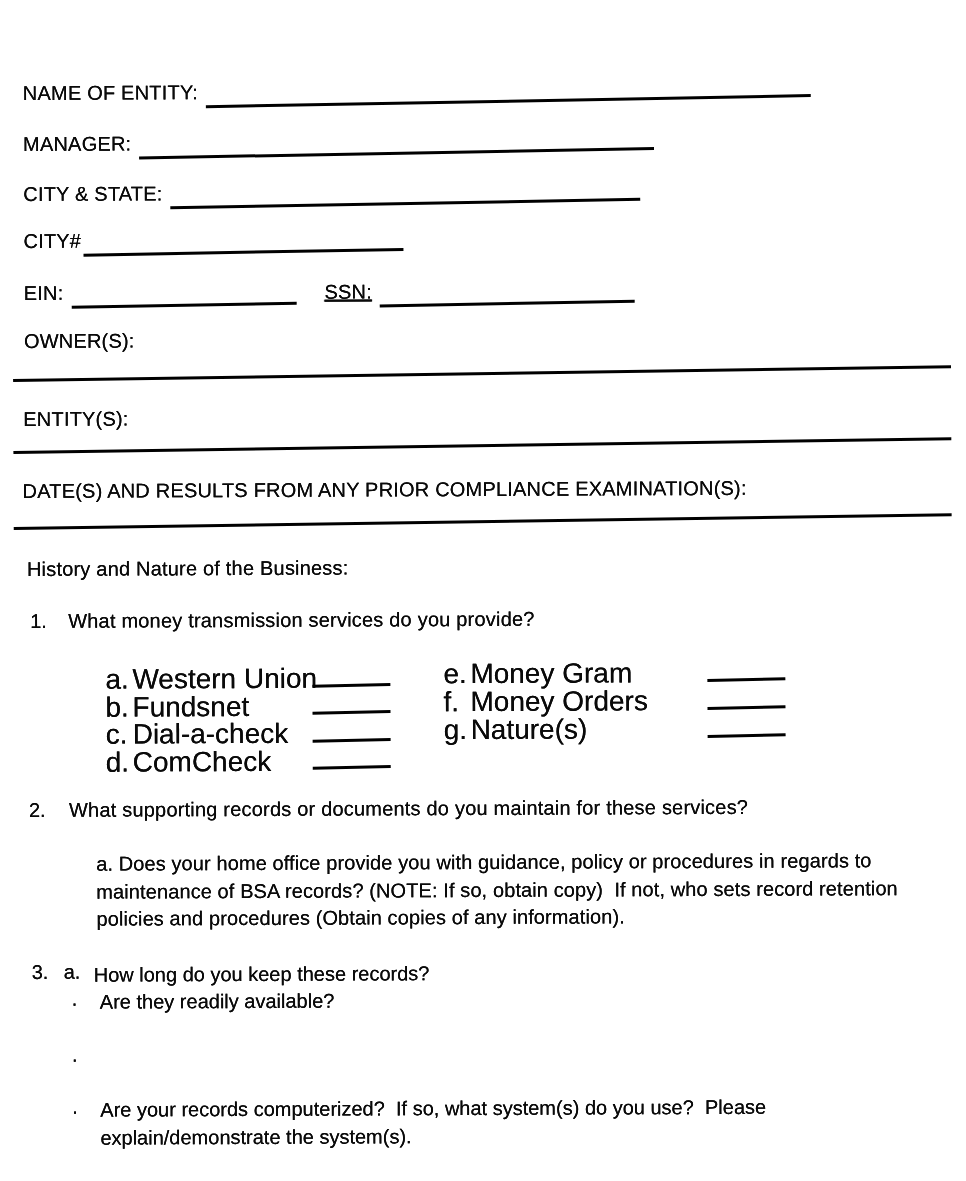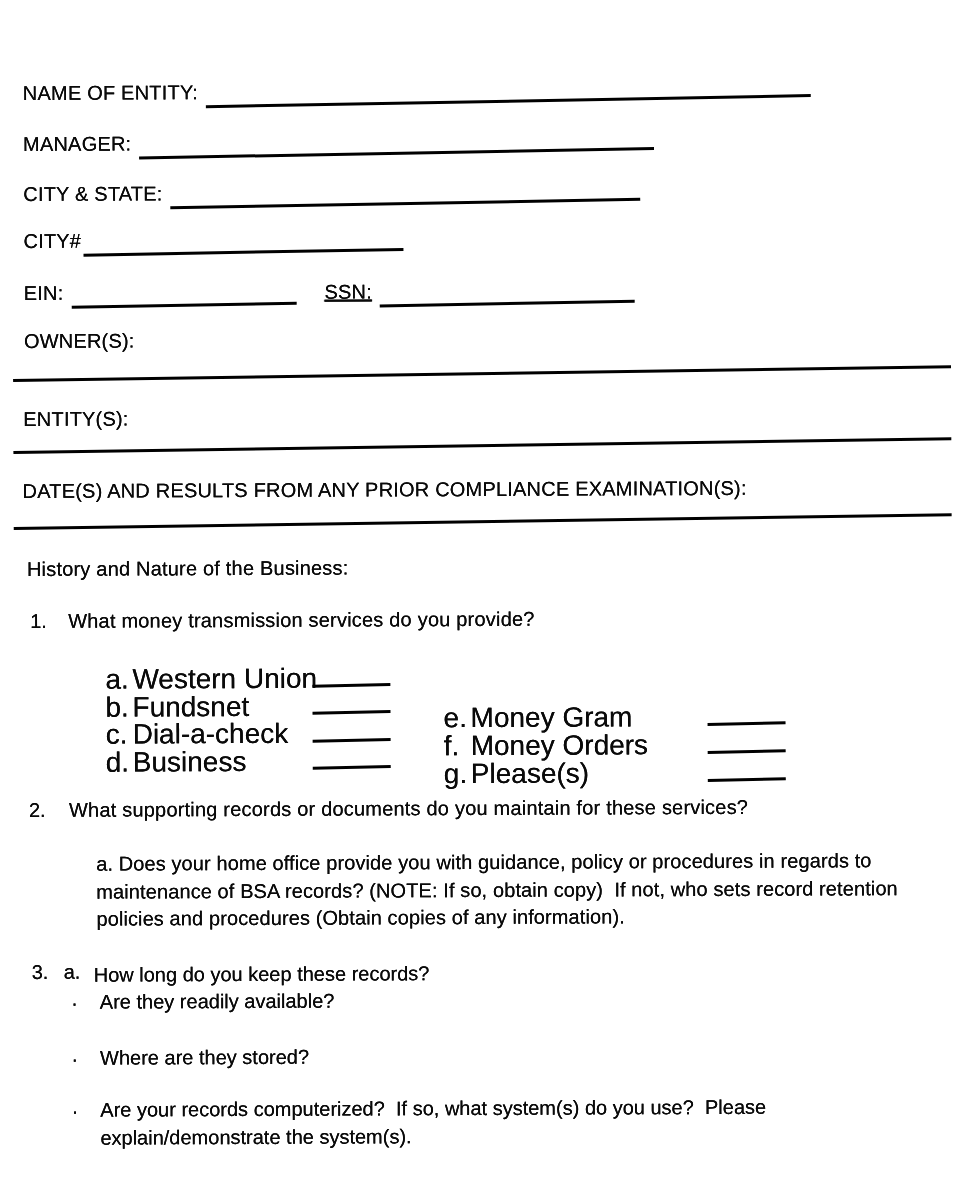--- a/index.html
+++ b/index.html
@@ -124,36 +124,36 @@
       </div>
       <div class="optrow">
         <span class="okey">b.</span><span>Fundsnet</span>
         <span class="oline"></span>
       </div>
       <div class="optrow">
         <span class="okey">c.</span><span>Dial-a-check</span>
         <span class="oline"></span>
       </div>
       <div class="optrow">
-        <span class="okey">d.</span><span>Business</span>
+        <span class="okey">d.</span><span>ComCheck</span>
         <span class="oline"></span>
       </div>
     </div>
 
-    <div class="abs optcol right" style="left:443px; top:658px;margin-top:44px;">
+    <div class="abs optcol right" style="left:443px; top:658px;">
       <div class="optrow" style="height:28px;">
         <span class="okey">e.</span><span>Money Gram</span>
         <span class="oline"></span>
       </div>
       <div class="optrow" style="height:28px;">
         <span class="okey">f.</span><span>Money Orders</span>
         <span class="oline"></span>
       </div>
       <div class="optrow" style="height:28px;">
-        <span class="okey">g.</span><span>Please(s)</span>
+        <span class="okey">g.</span><span>Nature(s)</span>
         <span class="oline"></span>
       </div>
     </div>
 
     <div class="abs qnum" style="left:28px; top:797px;">2.</div>
     <div class="abs qtext" style="left:68px; top:797px;">What supporting records or documents do you maintain for these services?</div>
     <div class="abs para" style="left:95px; top:849px; width:810px;">a. Does your home office provide you with guidance, policy or procedures in regards to maintenance of BSA records? (NOTE: If so, obtain copy)  If not, who sets record retention policies and procedures (Obtain copies of any information).</div>
 
     <div class="abs qnum" style="left:30px; top:959px;">3.</div>
 
@@ -162,21 +162,20 @@
       <span class="q3text">How long do you keep these records?</span>
     </div>
 
     <div class="q3item" style="left:70px; top:986px;">
       <span class="q3marker">.</span>
       <span class="q3text">Are they readily available?</span>
     </div>
 
     <div class="q3item" style="left:70px; top:1042px;">
       <span class="q3marker">.</span>
-      <span class="q3text">Where are they stored?</span>
     </div>
 
     <div class="q3item" style="left:70px; top:1094px;">
       <span class="q3marker">.</span>
       <span class="q3text" style="width:800px;">Are your records computerized?  If so, what system(s) do you use?  Please explain/demonstrate the system(s).</span>
     </div>
 
   </div>
 </div>
 

